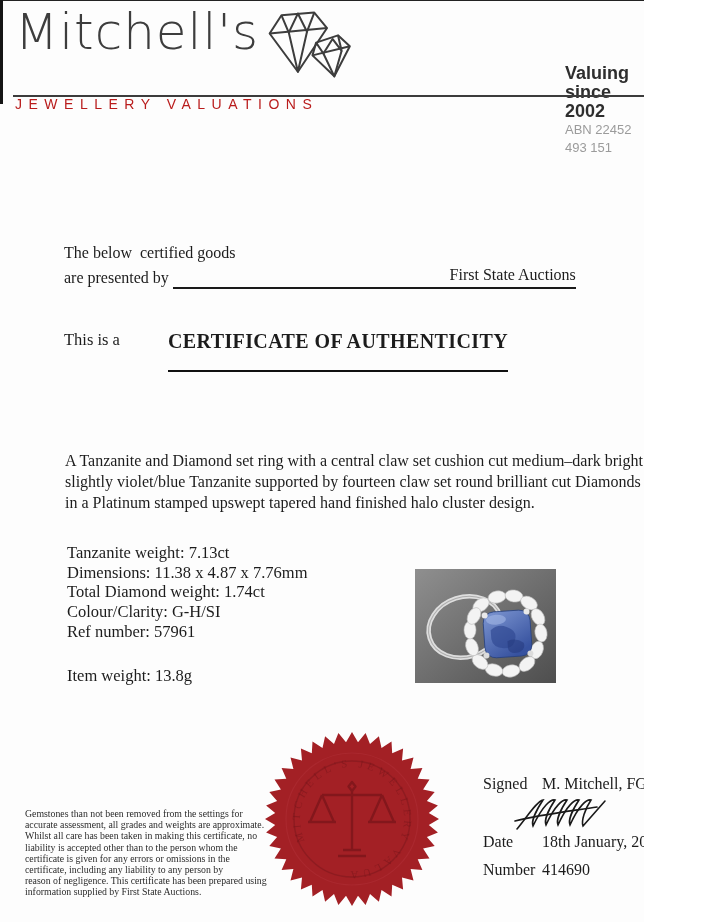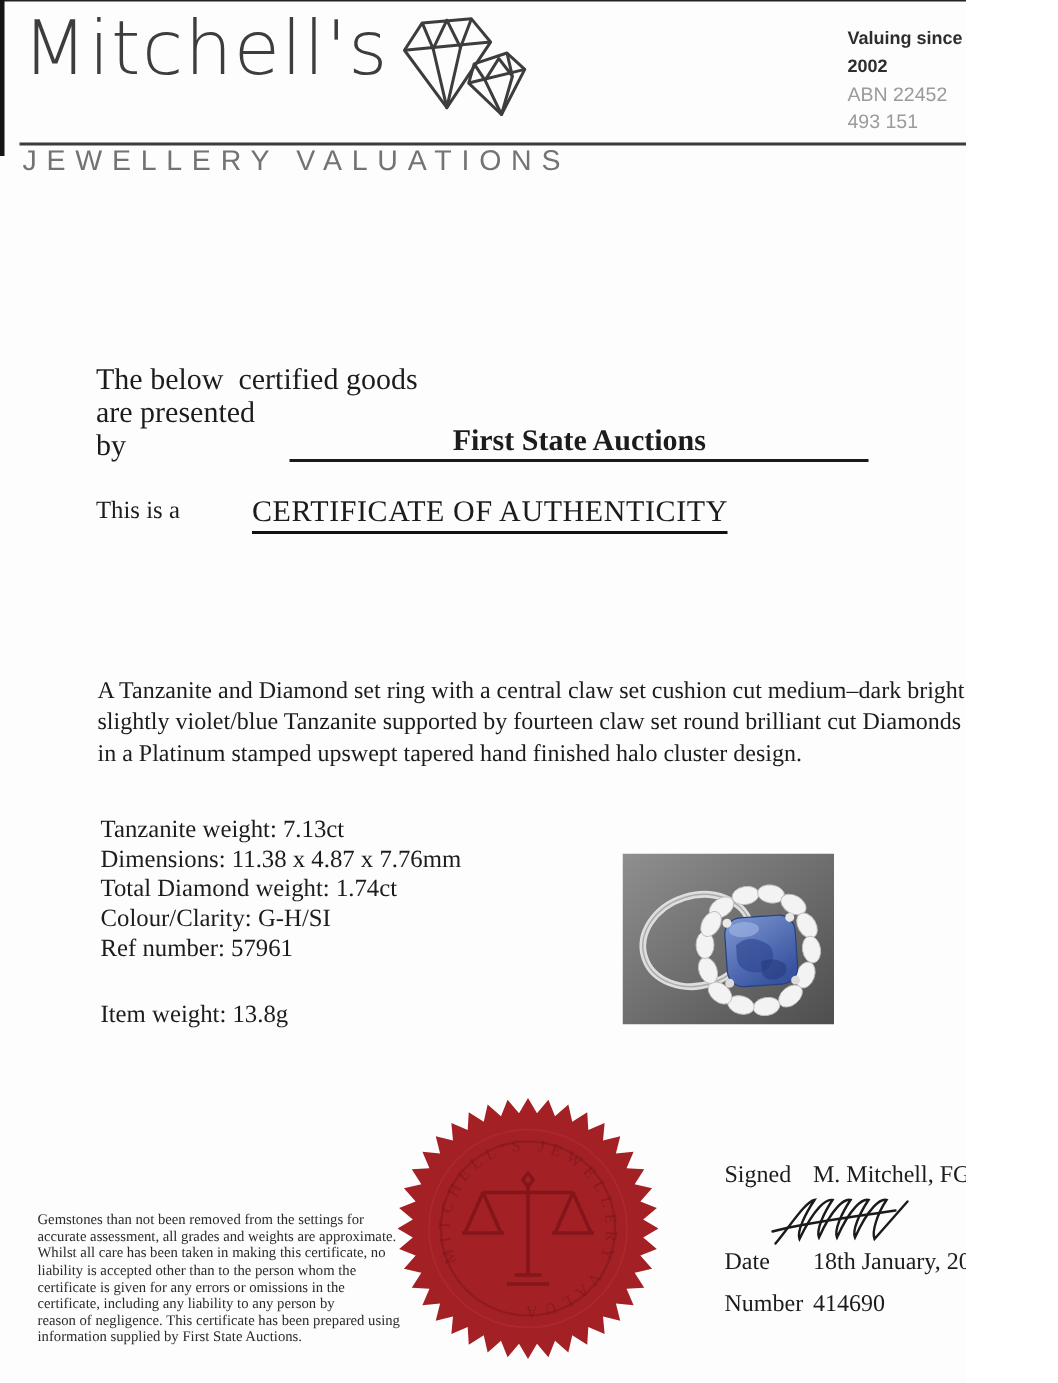--- a/index.html
+++ b/index.html
@@ -26,54 +26,53 @@
     font-family: "DejaVu Sans", "Liberation Sans", sans-serif;
     font-weight: 200;
     font-size: 50px;
     line-height: 52px;
     letter-spacing: 1px;
     color: #3d3d3d;
   }
   .diamond-logo { margin-left: 2px; margin-top: 2px; }
   .brand-sub {
     font-family: "Liberation Sans", sans-serif;
-    font-size: 19px;
+    font-size: 14px;
     letter-spacing: 6.5px;
-    color: #737373;
+    color: #b91c1c;
     margin-top: 2px;
   }
   .header-right { position: absolute; left: 565px; top: 16px; font-family: "Liberation Sans", sans-serif; }
-  .tagline { font-size: 12px; font-weight: bold; color: #2e2e2e; line-height: 19px; }
+  .tagline { font-size: 18px; font-weight: bold; color: #2e2e2e; line-height: 19px; margin-top: 48px; }
   .abn     { font-size: 13px; color: #9b9b9b; line-height: 18px; }
   .header-rule { position: absolute; left: 13px; top: 95px; width: 655px; height: 2px; background: #3c3c3c; }
 
   
-  .presenter { position: absolute; left: 64px; top: 242px; width: 515px; font-size: 20px; }
+  .presenter { position: absolute; left: 64px; top: 242px; width: 515px; font-size: 16px; }
   .presenter-line1 { white-space: pre-wrap; line-height: 22px; }
   .presenter-line2 { display: flex; align-items: flex-end; line-height: 22px; }
   .presenter-blank {
     display: inline-block;
     width: 403px;
     margin-left: 4px;
     border-bottom: 2px solid #1a1a1a;
-    text-align: center;
+    text-align: right;
     padding-bottom: 1px;
-    font-weight: bold;
   }
 
   
   .title-row { position: absolute; left: 64px; top: 330px; display: flex; align-items: flex-start; }
   .title-prefix { font-size: 16.5px; }
   .title-heading {
     margin-left: 48px;
     font-size: 20px;
-    font-weight: normal;
+    font-weight: bold;
     letter-spacing: 0.4px;
     border-bottom: 2.5px solid #111;
-    padding-bottom: 1px;
+    padding-bottom: 17px;
   }
 
   
   .description { position: absolute; left: 65px; top: 450px; width: 580px; font-size: 16px; line-height: 21px; }
 
   
   .specs { position: absolute; left: 67px; top: 543px; font-size: 16.5px; line-height: 19.7px; }
   .item-weight { position: absolute; left: 67px; top: 666px; font-size: 16.5px; }
 
   

